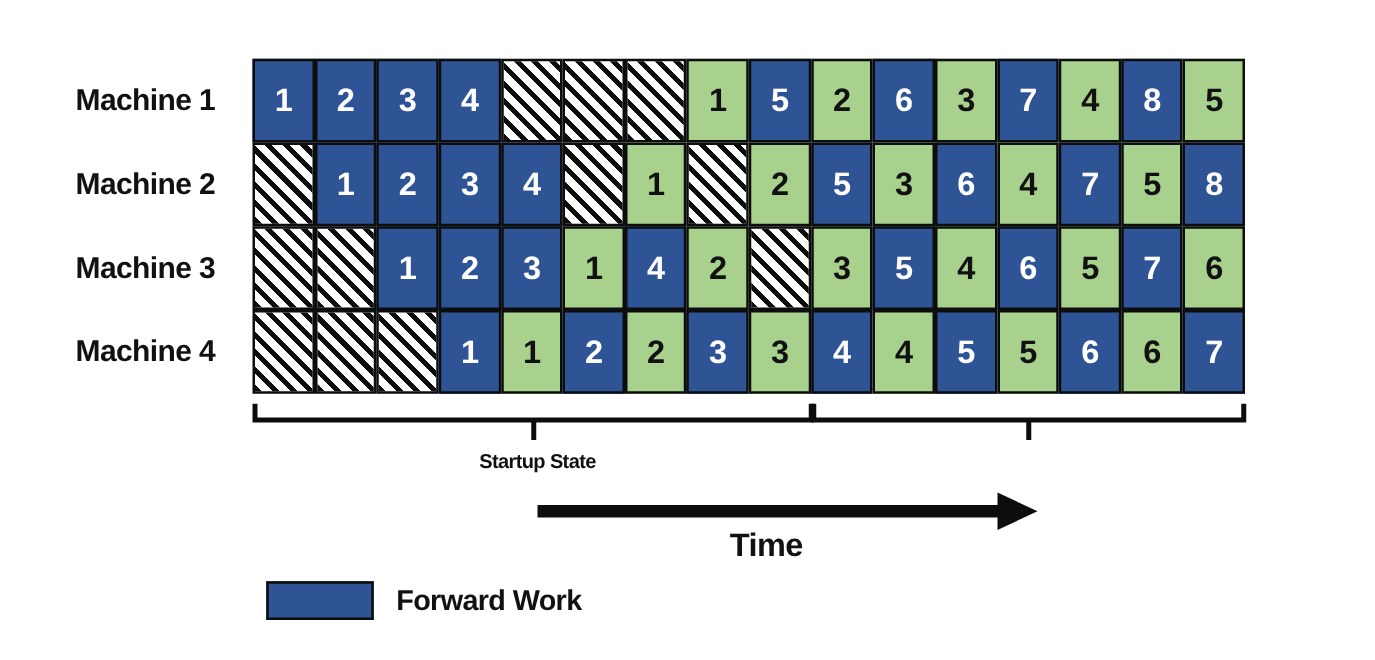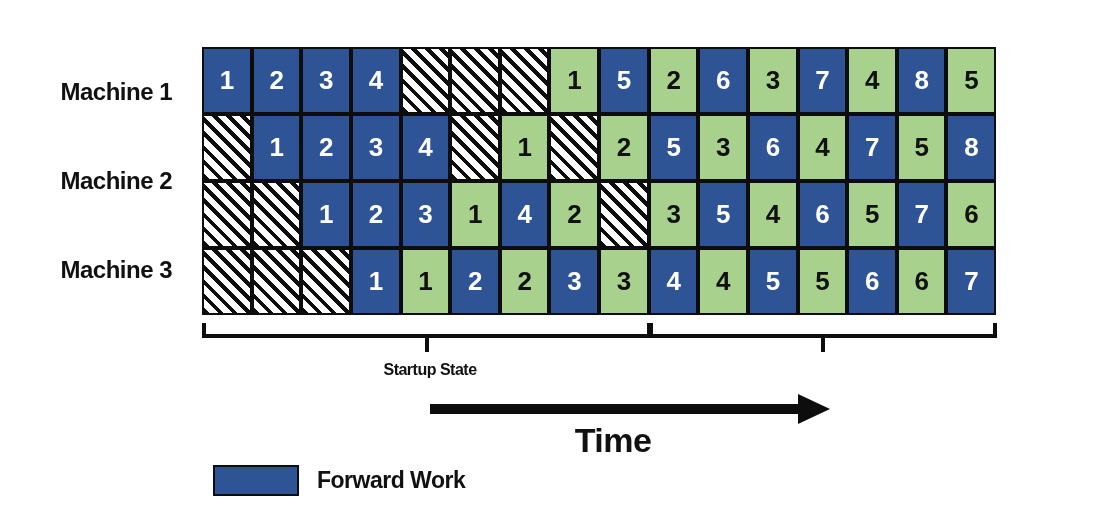--- a/index.html
+++ b/index.html
@@ -37,21 +37,21 @@
   .overlay{position:absolute;left:0;top:0;width:1100px;height:528px;pointer-events:none;}
   
   .state-label{
     position:absolute;top:361px;transform:translateX(-50%);
     font-size:16px;letter-spacing:-0.5px;white-space:nowrap;
   }
   .state-label.startup{left:430px;}
   .state-label.steady{left:833px;}
   .time-label{
     position:absolute;top:421px;left:613px;transform:translateX(-50%);
-    font-size:34px;letter-spacing:-0.5px;
+    font-size:26px;letter-spacing:-0.5px;
   }
   
   .legend{position:absolute;left:0;top:465px;width:1100px;height:34px;}
   .legend-item{position:absolute;top:0;display:flex;align-items:center;gap:18px;}
   .legend-item-0{left:213px;}
   .legend-item-1{left:510px;}
   .legend-item-2{left:835px;}
   .swatch{width:82px;height:27px;border:2px solid var(--border);display:inline-block;}
   .swatch.forward{background:var(--forward);}
   .swatch.backward{background:var(--backward);}
@@ -60,20 +60,21 @@
 </style>
 </head>
 <body>
 
 <div class="stage">
 
   <div class="labels" id="machine-labels">
       <div class="machine-label">Machine 1</div>
       <div class="machine-label">Machine 2</div>
       <div class="machine-label">Machine 3</div>
+      <div class="machine-label">Machine 4</div>
     </div>
 
   <div class="grid" id="grid">
       <div class="cell forward">1</div>
       <div class="cell forward">2</div>
       <div class="cell forward">3</div>
       <div class="cell forward">4</div>
       <div class="cell idle"></div>
       <div class="cell idle"></div>
       <div class="cell idle"></div>

